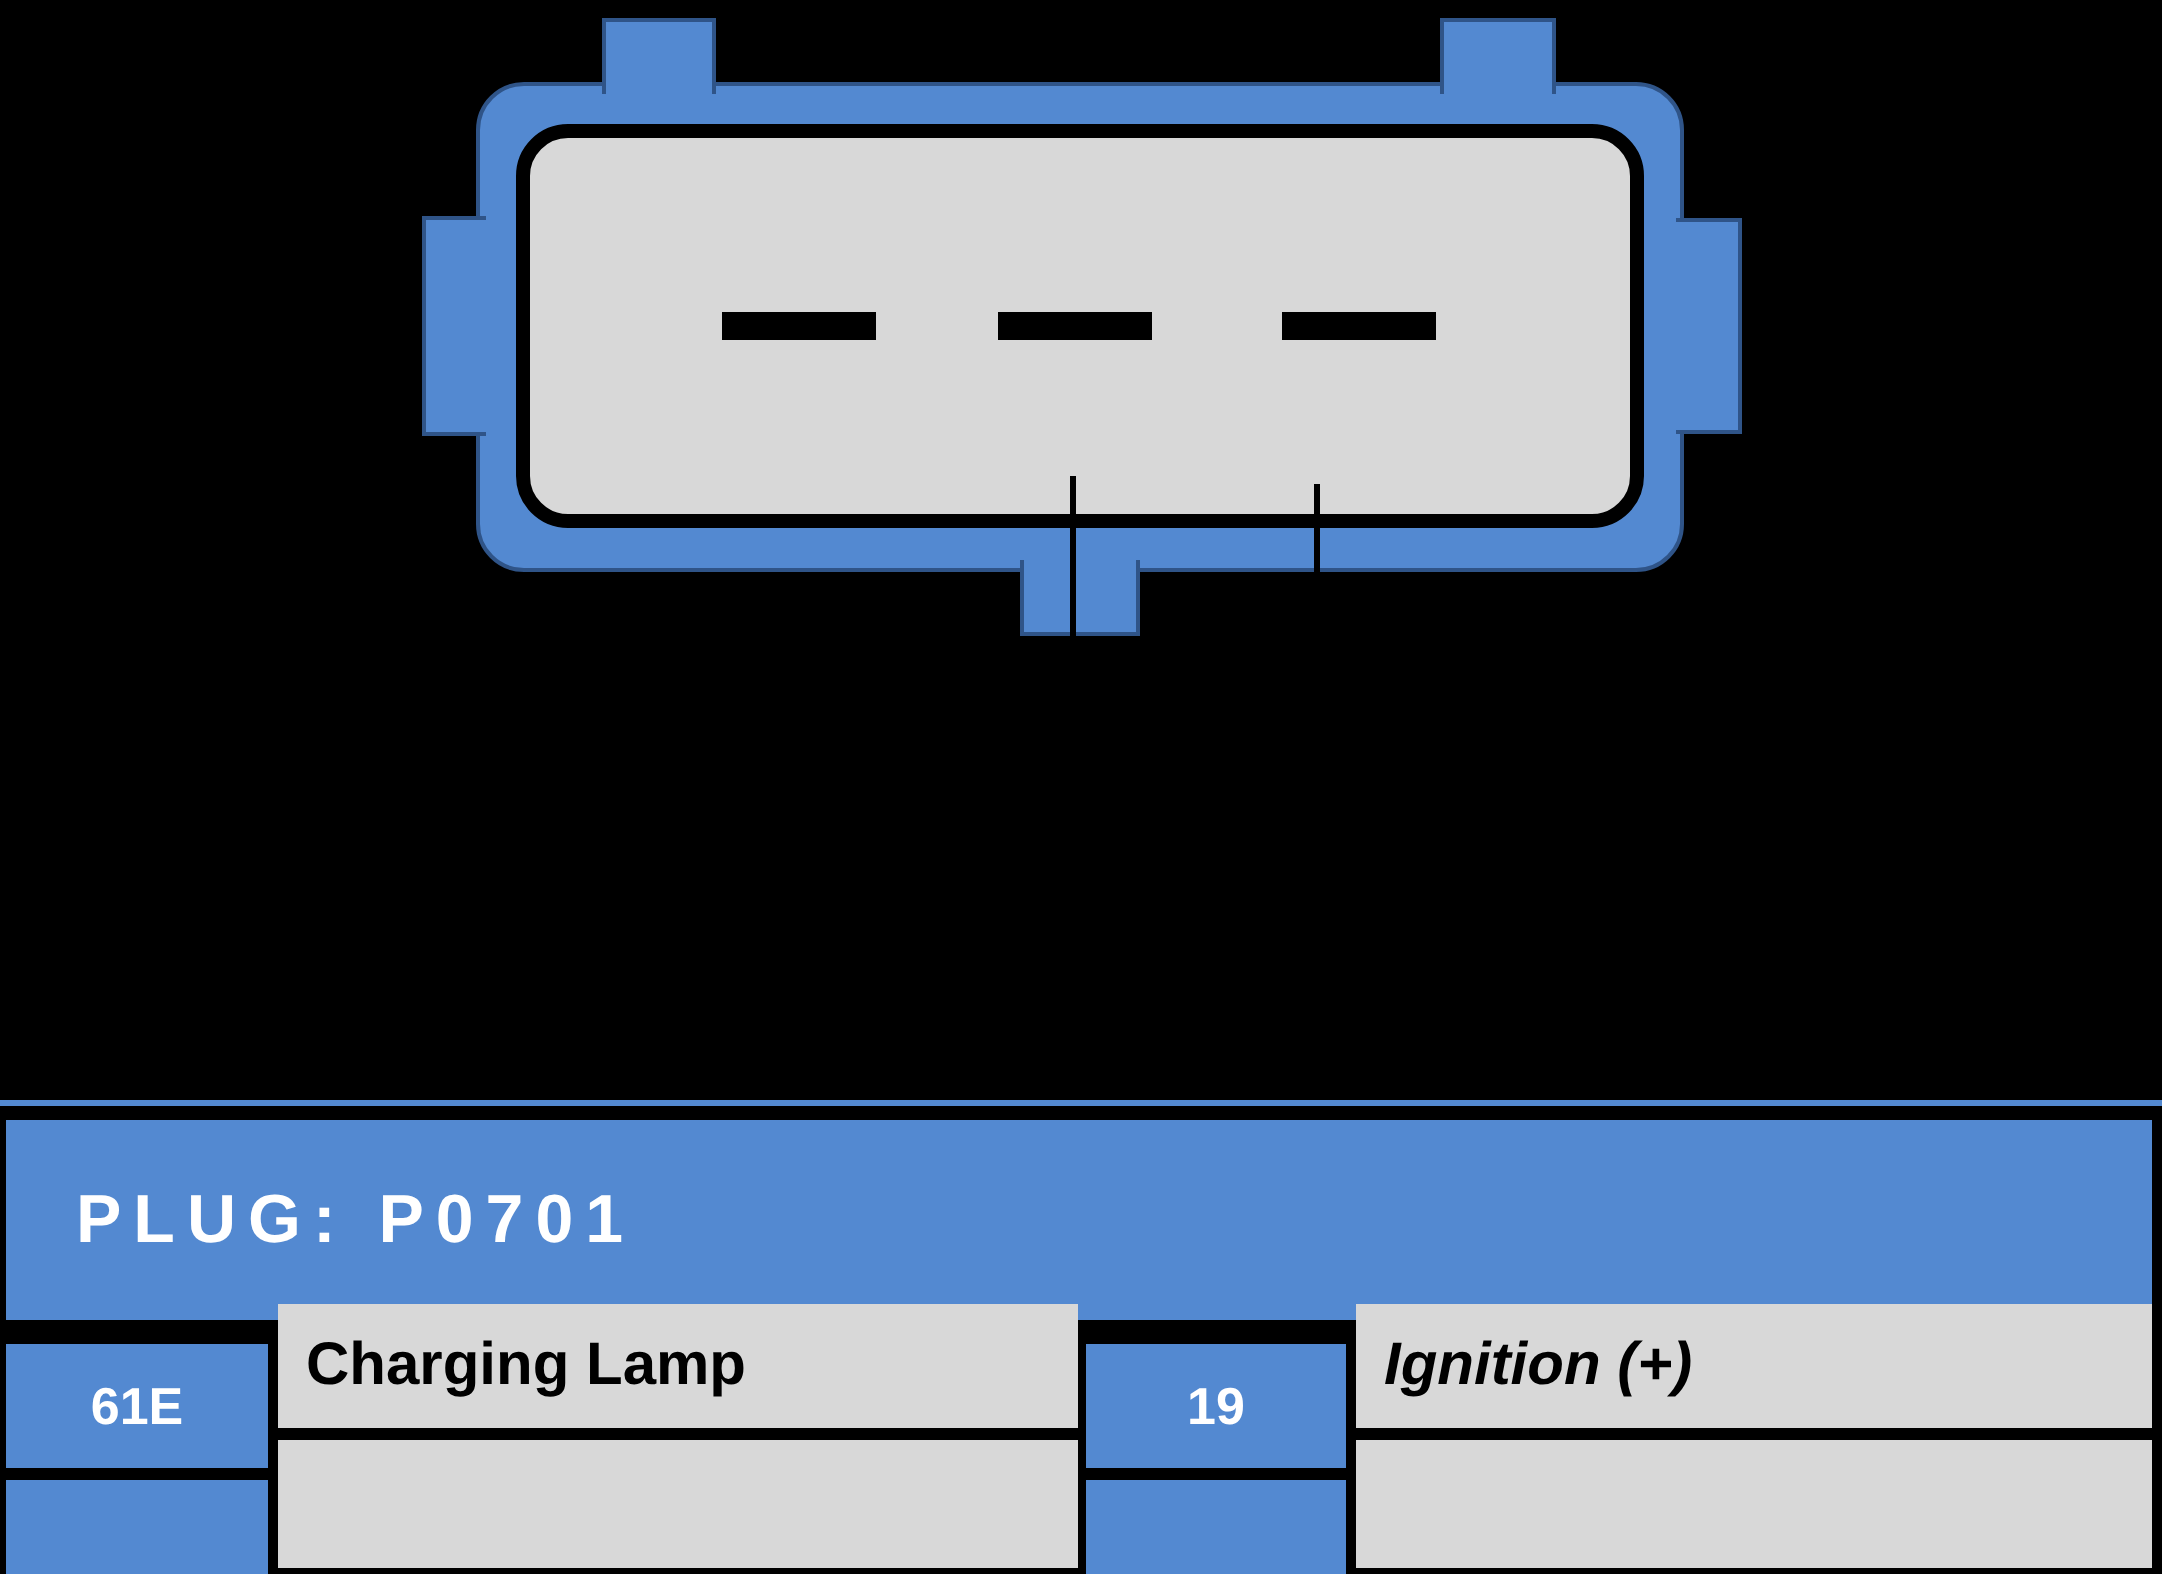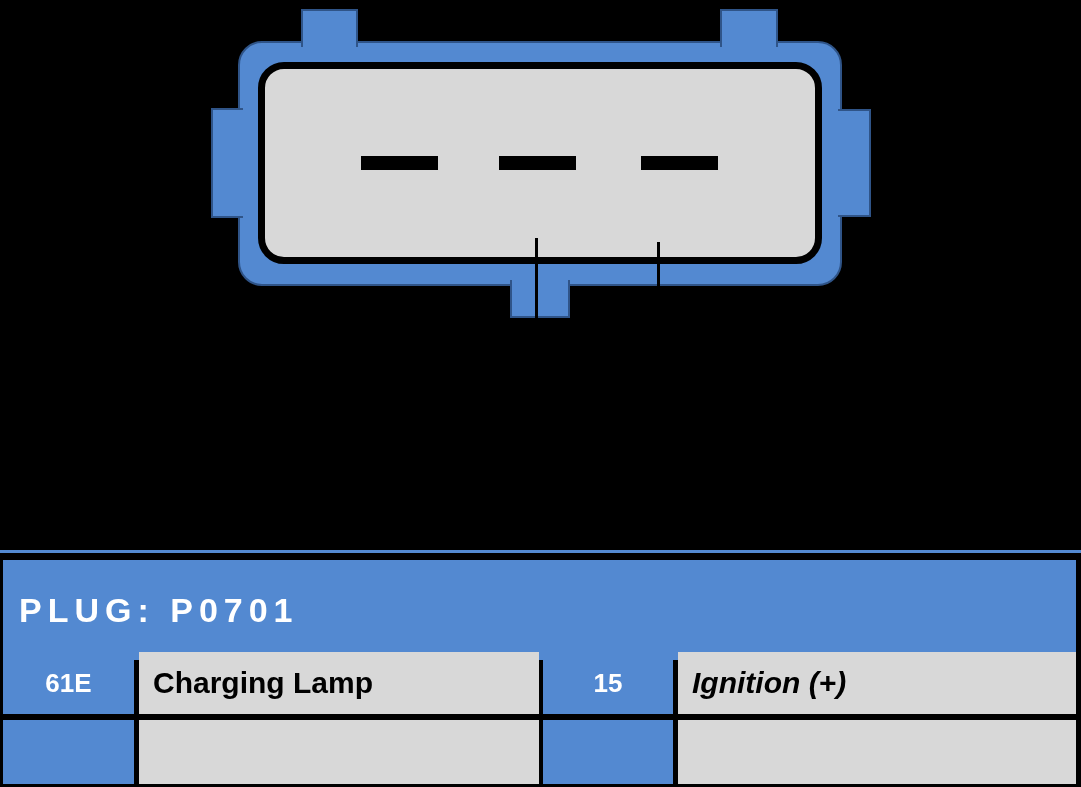--- a/index.html
+++ b/index.html
@@ -40,30 +40,30 @@
   .pin1{left:361px;} .pin2{left:499px;} .pin3{left:641px;}
   .leader{width:3px; background:#000; z-index:5;}
   .leader-a{left:535px; top:238px; height:80px;}
   .leader-b{left:657px; top:242px; height:45px;}
 
   
   .plug-table{left:0; top:550px; width:1081px; height:237px; background:#000;}
   .t-topline{left:0; top:0; width:1081px; height:3px; background:var(--blue);}
   .t-header{
     left:3px; top:10px; width:1073px; height:100px; background:var(--blue);
-    display:flex; align-items:center; padding-left:16px; box-sizing:border-box;
+    display:flex; align-items:center; padding-left:35px; box-sizing:border-box;
     color:var(--text_light); font-size:34px; font-weight:700; letter-spacing:6px;
   }
   .t-row{left:0; top:0; width:1081px;}
   .t-row1{top:102px; height:62px;}
   .t-row2{top:170px; height:64px;}
   .cell{position:absolute; top:0; height:100%; display:flex; align-items:center; box-sizing:border-box;}
   .id-cell{
     background:var(--blue); color:var(--text_light);
-    justify-content:center; font-size:26px; font-weight:600;
+    justify-content:center; font-size:26px; font-weight:600;margin-top:20px;
   }
   .desc-cell{
     background:var(--gray); color:var(--text_dark);
     padding-left:14px; font-size:30px; font-weight:600;
   }
   .c1{left:3px;   width:131px;}
   .c2{left:139px; width:400px;}
   .c3{left:543px; width:130px;}
   .c4{left:678px; width:398px;font-style:italic;}
 </style>
@@ -90,21 +90,21 @@
   <div class="abs plug-table">
     <div class="abs t-topline"></div>
 
     <div class="abs t-header">
       <span>PLUG: P0701</span>
     </div>
 
     <div class="abs t-row t-row1">
       <div class="cell id-cell c1">61E</div>
       <div class="cell desc-cell c2">Charging Lamp</div>
-      <div class="cell id-cell c3">15</div>
+      <div class="cell id-cell c3">19</div>
       <div class="cell desc-cell c4">Ignition (+)</div>
     </div>
 
     <div class="abs t-row t-row2">
       <div class="cell id-cell c1"></div>
       <div class="cell desc-cell c2"></div>
       <div class="cell id-cell c3"></div>
       <div class="cell desc-cell c4"></div>
     </div>
   </div>

